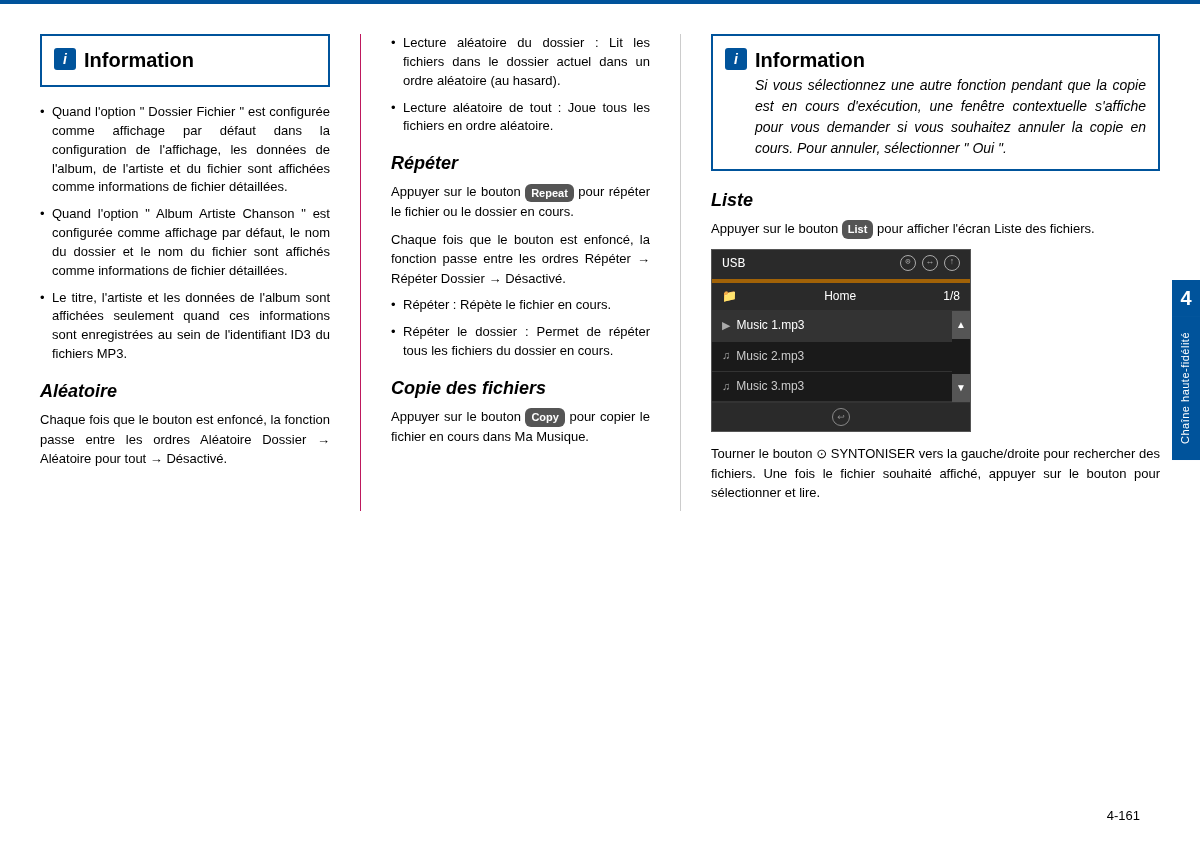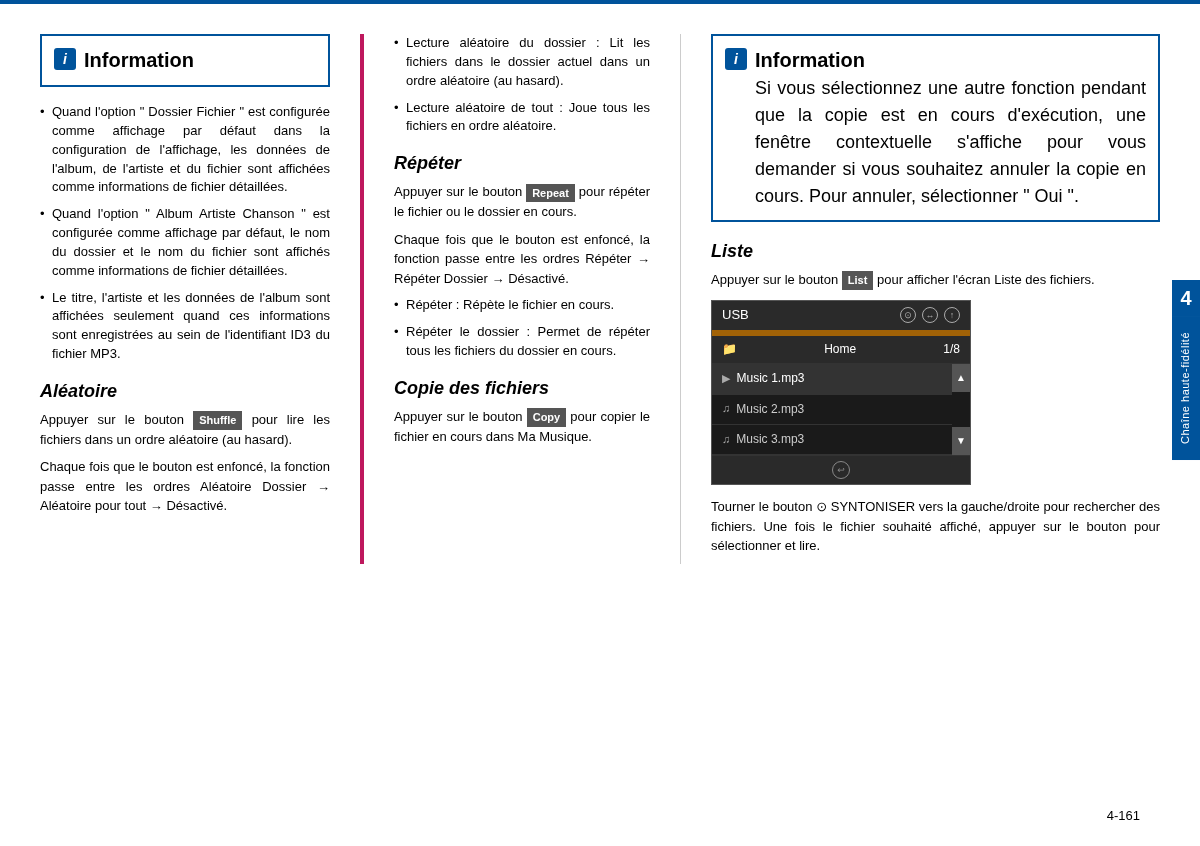--- a/index.html
+++ b/index.html
@@ -29,21 +29,21 @@
     }
     .col-left {
       width: 320px;
       padding-right: 30px;
       flex-shrink: 0;
     }
     .col-middle {
       width: 320px;
       padding-right: 30px;
       flex-shrink: 0;
-      border-left: 4px solid #be185d;
+      border-left: 1px solid #be185d;
       padding-left: 30px;
     }
     .col-right {
       flex: 1;
       border-left: 1px solid #ccc;
       padding-left: 30px;
     }
     .info-box {
       border: 2px solid #00539b;
       padding: 10px 12px;
@@ -66,23 +66,24 @@
       font-size: 14px;
       flex-shrink: 0;
       margin-top: 2px;
     }
     .info-title {
       font-size: 20px;
       font-weight: bold;
       color: #000;
     }
     .info-content {
-      font-size: 18px;
+      font-size: 14px;
       line-height: 1.5;
       text-align: justify;
+      font-style: italic;
     }
     .bullet-list {
       list-style: none;
       padding: 0;
       margin: 0;
     }
     .bullet-list li {
       padding-left: 12px;
       position: relative;
       margin-bottom: 8px;
@@ -106,21 +107,21 @@
       margin-bottom: 8px;
       font-size: 13px;
       line-height: 1.5;
     }
     .btn-inline {
       display: inline-block;
       background: #555;
       color: #fff;
       padding: 1px 6px;
       font-size: 11px;
-      border-radius: 0;
+      border-radius: 6px;
       font-weight: bold;
       vertical-align: middle;
     }
     .page-number {
       position: absolute;
       bottom: 20px;
       right: 60px;
       font-size: 13px;
       color: #000000;
     }
@@ -130,24 +131,25 @@
       border: 1px solid #555;
       padding: 0;
       margin-top: 10px;
       width: 260px;
     }
     .usb-header {
       background: #2a2a2a;
       color: #fff;
       padding: 5px 10px;
       display: flex;
-      align-items: center;
+      align-items: flex-start;
       justify-content: space-between;
       font-size: 13px;
-      border-bottom: 6px solid #a16207;
+      border-bottom: 4px solid #a16207;
+      font-family: Liberation Mono, monospace;
     }
     .usb-header-icons {
       display: flex;
       gap: 6px;
       align-items: center;
     }
     .usb-icon-circle {
       width: 16px;
       height: 16px;
       border: 1px solid #aaa;
@@ -233,29 +235,24 @@
 
     <div class="col-left">
       <div class="info-box">
         <div class="info-icon">i</div>
         <div class="info-title">Information</div>
       </div>
 
       <ul class="bullet-list">
         <li>Quand l'option " Dossier Fichier " est configurée comme affichage par défaut dans la configuration de l'affichage, les données de l'album, de l'artiste et du fichier sont affichées comme informations de fichier détaillées.</li>
         <li>Quand l'option " Album Artiste Chanson " est configurée comme affichage par défaut, le nom du dossier et le nom du fichier sont affichés comme informations de fichier détaillées.</li>
-        <li>Le titre, l'artiste et les données de l'album sont affichées seulement quand ces informations sont enregistrées au sein de l'identifiant ID3 du fichier MP3.</li>
+        <li>Le titre, l'artiste et les données de l'album sont affichées seulement quand ces informations sont enregistrées au sein de l'identifiant ID3 du fichiers MP3.</li>
       </ul>
 
       <div class="section-title">Aléatoire</div>
-      <p class="body-text">
-        <span>Appuyer sur le bouton</span>
-        <span class="btn-inline">Shuffle</span>
-        <span>pour lire les fichiers dans un ordre aléatoire (au hasard).</span>
-      </p>
       <p class="body-text">Chaque fois que le bouton est enfoncé, la fonction passe entre les ordres Aléatoire Dossier → Aléatoire pour tout → Désactivé.</p>
     </div>
 
     <div class="col-middle">
       <ul class="bullet-list">
         <li>Lecture aléatoire du dossier : Lit les fichiers dans le dossier actuel dans un ordre aléatoire (au hasard).</li>
         <li>Lecture aléatoire de tout : Joue tous les fichiers en ordre aléatoire.</li>
       </ul>
 
       <div class="section-title">Répéter</div>

